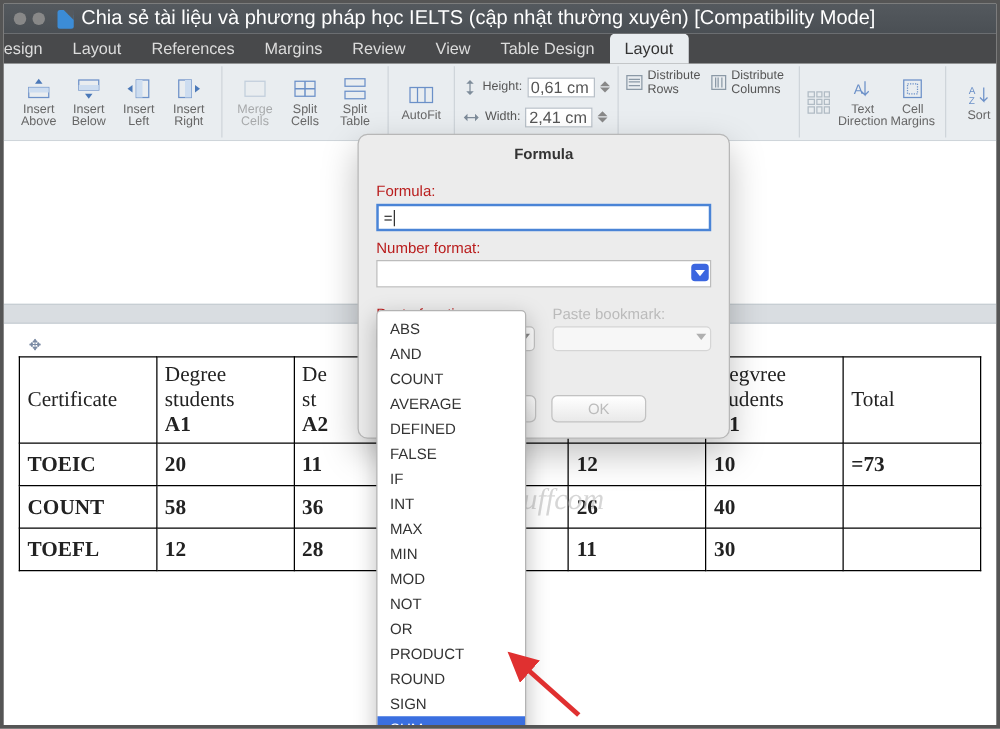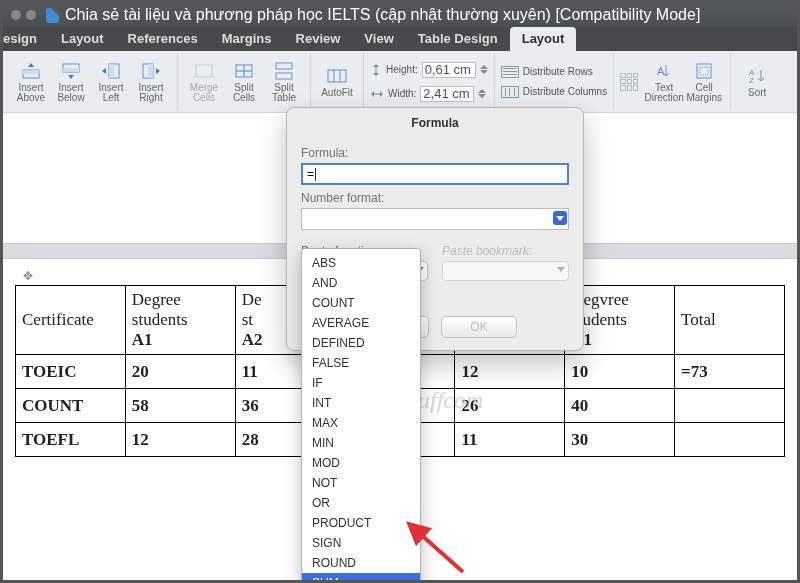--- a/index.html
+++ b/index.html
@@ -2,46 +2,46 @@
 <html><head>
 <meta charset="utf-8">
 <style>
   * { box-sizing: border-box; margin: 0; padding: 0; }
   body { font-family: -apple-system, "Helvetica Neue", Arial, sans-serif; font-size: 12px; background: #fff; width: 800px; height: 583px; overflow: hidden; position: relative; border: 3px solid #555; }
   .titlebar { height: 24px; background: linear-gradient(#54595e,#4a4f54); display: flex; align-items: center; padding: 0 8px; color: #fff; font-size: 16px; }
   .traffic { display: flex; gap: 5px; margin-right: 10px; }
   .dot { width: 10px; height: 10px; border-radius: 50%; background: #888; }
   .title-doc-icon { width: 13px; height: 15px; background: #3c8cd6; border-radius: 2px 2px 2px 2px; margin-right: 6px; position: relative; }
   .title-doc-icon::after { content:""; position:absolute; top:0; right:0; border-width:4px; border-style:solid; border-color:#54595e #54595e transparent transparent; }
-  .menutabs { display: flex; background: #48494b; color: #dcdcdc; font-size: 13px; height: 24px; align-items: stretch; overflow:hidden;font-weight:bold; }
+  .menutabs { display: flex; background: #48494b; color: #dcdcdc; font-size: 13px; height: 24px; align-items: stretch; overflow:hidden; }
   .mtab { padding: 4px 12px 0 12px; cursor: default; white-space:nowrap; }
   .mtab.first { padding-left: 0; }
   .mtab.active { background: #e9edf0; color: #333; border-radius: 4px 4px 0 0; }
   .ribbon { background: #e9edf0; border-bottom: 1px solid #cfd5da; height: 62px; display: flex; align-items: center; padding: 2px 2px; gap: 0; }
   .rgroup { display: flex; flex-direction: row; align-items: center; height: 100%; border-right: 1px solid #cfd5da; padding: 0 6px; }
   .rbtn-lg { display:flex; flex-direction:column; align-items:center; justify-content:center; gap:1px; width: 40px; height: 100%; color: #666; }
   .rbtn-lg .ic { width: 22px; height: 22px; display:flex; align-items:center; justify-content:center; }
   .rbtn-lg .lab { font-size: 10px; line-height: 10px; text-align:center; }
   .rbtn-lg.two .lab { height: 20px; display:flex; flex-direction:column; justify-content:flex-start; }
   .dim-row { display:flex; align-items:center; gap:4px; font-size:10px; color:#555; padding: 2px 0; }
   .dim-input { width: 54px; height:16px; border: 1px solid #b8c0c8; background:#fff; font-size:13px; padding: 0 2px; display:flex; align-items:center; }
   .rlabel { font-size: 10px; color: #555; display:flex; align-items:center; gap:4px; padding:2px 0; }
   .canvas { position: relative; background:#fff; width:100%; height: calc(100% - 110px); overflow:hidden; }
   .hr-gap { height: 16px; background: #d9dde1; border-top:1px solid #c7ced3; border-bottom:1px solid #c7ced3; }
   
   
   .dialog { position:absolute; left: 283px; top: 104px; width: 298px; background: #ececec; border: 1px solid #b7b7b7; border-radius: 8px; box-shadow: 0 12px 28px rgba(0,0,0,0.25); z-index: 5; }
   .dlg-title { text-align:center; font-weight:600; font-size: 12px; padding: 8px 0 6px 0; color:#333; }
   .dlg-body { padding: 4px 14px 12px 14px; }
-  .dlg-lab { font-size: 12px; color:#737373; margin: 6px 0 3px 0; }
+  .dlg-lab { font-size: 12px; color:#b91c1c; margin: 6px 0 3px 0; }
   .dlg-input { width: 100%; height: 22px; background:#fff; border: 2px solid #4a84d6; padding: 0 4px; display:flex; align-items:center; font-size:12px; }
   .dlg-input.plain { border: 1px solid #bcbcbc; }
   .dlg-row2 { display:flex; gap: 14px; margin-top: 8px; }
   .dlg-half { flex:1; }
-  .dlg-half.muted { color:#aaa;font-style:italic; }
+  .dlg-half.muted { color:#aaa; }
   .dlg-sel { height: 20px; background:#fff; border:1px solid #c6c6c6; border-radius: 4px; position:relative; }
   .dlg-sel .arrow { position:absolute; right:3px; top:5px; width:0; height:0; border-left:4px solid transparent; border-right:4px solid transparent; border-top:5px solid #888; }
   .dlg-sel .arrow.blue { background:#3b66e0; width:14px; height:14px; top:3px; right:2px; border:none; border-radius:3px; }
   .dlg-sel .arrow.blue::after { content:""; position:absolute; top:5px; left:3px; width:0; height:0; border-left:4px solid transparent; border-right:4px solid transparent; border-top:5px solid #fff; }
   .dlg-btns { display:flex; gap: 12px; justify-content:center; margin-top: 14px; }
   .dlg-btn { width: 76px; height: 22px; border-radius: 5px; background: linear-gradient(#fff,#e9e9e9); border: 1px solid #c2c2c2; font-size:12px; display:flex; align-items:center; justify-content:center; color:#444;margin-top:21px; }
   .dlg-btn.dim { color:#bcbcbc; }
   
   
   .dropdown { position:absolute; left: 298px; top: 245px; width: 120px; background:#fff; border:1px solid #b3b3b3; border-radius:4px; box-shadow: 0 6px 18px rgba(0,0,0,0.25); z-index: 7; padding: 4px 0; }
@@ -226,21 +226,21 @@
           <line x1="3" y1="6" x2="11" y2="6" stroke="#7e8c9a"></line>
         </svg>
       <span>Width:</span>
       <span class="dim-input">2,41 cm</span>
       <span class="stepper">
           <span class="up"></span>
           <span class="dn"></span>
         </span>
     </div>
   </div>
-  <div class="rgroup" style="flex-direction:column; align-items:flex-start; justify-content:center; gap:4px;">
+  <div class="rgroup" style="flex-direction:row; align-items:flex-start; justify-content:center; gap:4px;">
     <div class="rlabel">
       <span class="distribute-icon v">
           <span></span>
           <span></span>
           <span></span>
         </span>
       <span>Distribute Rows</span>
     </div>
     <div class="rlabel">
       <span class="distribute-icon h">
@@ -401,22 +401,22 @@
   <div class="dd-item">DEFINED</div>
   <div class="dd-item">FALSE</div>
   <div class="dd-item">IF</div>
   <div class="dd-item">INT</div>
   <div class="dd-item">MAX</div>
   <div class="dd-item">MIN</div>
   <div class="dd-item">MOD</div>
   <div class="dd-item">NOT</div>
   <div class="dd-item">OR</div>
   <div class="dd-item">PRODUCT</div>
+  <div class="dd-item">ROUND</div>
   <div class="dd-item">SIGN</div>
-  <div class="dd-item">ROUND</div>
   <div class="dd-item sel">SUM</div>
 
 </div>
 
 <div class="red-arrow">
   <svg width="60" height="50">
     <defs>
         <marker id="ah" markerWidth="8" markerHeight="8" refX="2" refY="3" orient="auto">
           <path d="M0,0 L6,3 L0,6 Z" fill="#e03030"></path>
         </marker>

